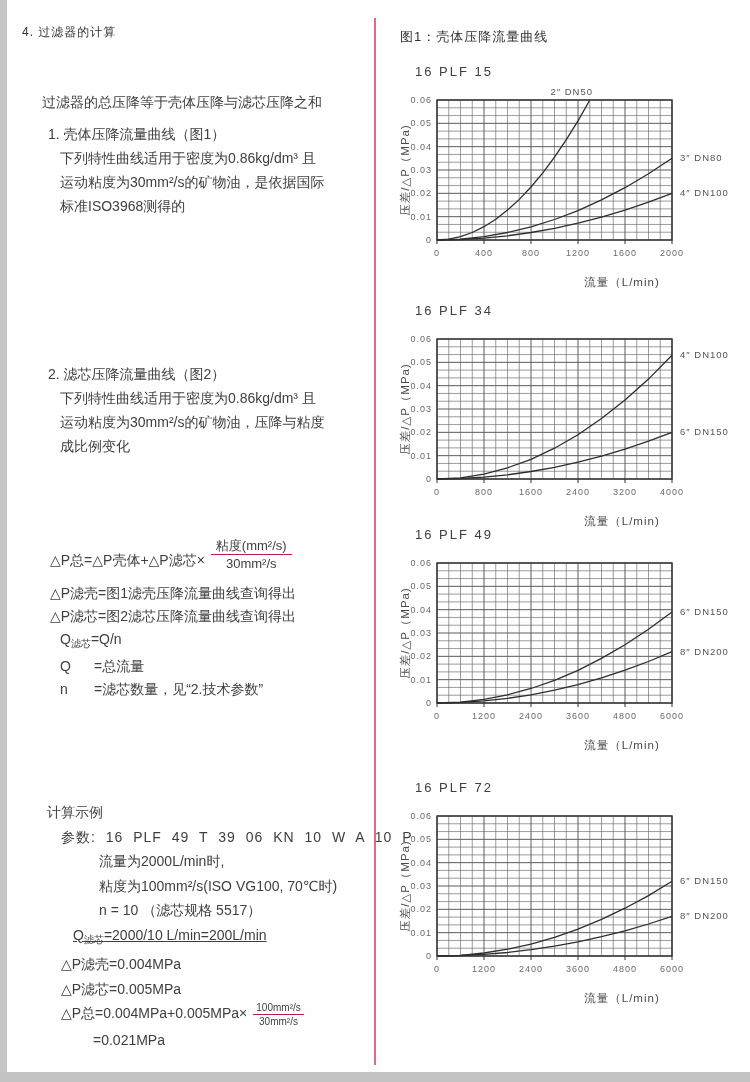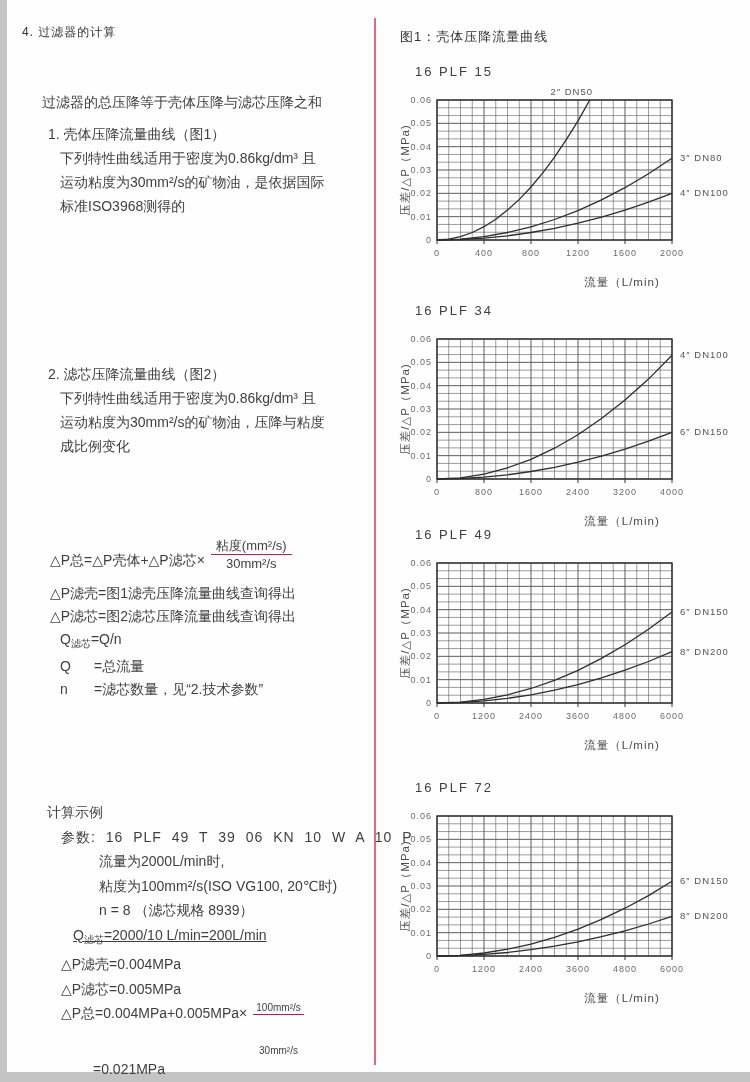--- a/index.html
+++ b/index.html
@@ -14,21 +14,21 @@
   .intro{position:absolute;left:42px;top:94px;font-size:14px;}
   .sec{position:absolute;font-size:14px;line-height:24px;}
   .sec .sec-title{margin-left:-12px;}
   .sec1{left:60px;top:122px;}
   .sec2{left:60px;top:362px;}
   .sec3{left:50px;top:537px;line-height:23px;}
   .sec3 .sec-title{margin-left:-8px;margin-bottom:8px;}
   .formula-row{display:flex;align-items:flex-end;gap:6px;margin-bottom:10px;}
   .frac{display:inline-flex;flex-direction:column;align-items:center;font-size:13px;line-height:17px;}
   .frac .num{border-bottom:1px solid #be185d;padding:0 5px;}
-  .frac-small{font-size:10px;line-height:13px;gap:29px;}
+  .frac-small{font-size:10px;line-height:13px;}
   .frac-small .num{padding:0 3px;}
   sub.cn{font-size:10px;vertical-align:-3px;}
   .def-row{display:flex;}
   .def-row .sym{width:34px;display:inline-block;}
   .indent1{margin-left:10px;}
 
   .example{position:absolute;left:47px;top:800px;font-size:14px;line-height:24.5px;}
   .example .param{margin-left:14px;letter-spacing:1px;word-spacing:5px;}
   .example .elines{margin-left:52px;}
   .example .qline{margin-left:26px;text-decoration:underline;}
@@ -95,22 +95,22 @@
     <div class="def-row indent1">
       <span class="sym">n</span>
       <span>=滤芯数量，见“2.技术参数”</span>
     </div>
   </div>
 
   <div class="example">
     <div>计算示例</div>
     <div class="param">参数: 16 PLF 49 T 39 06 KN 10 W A 10 P</div>
     <div class="elines">流量为2000L/min时,</div>
-    <div class="elines">粘度为100mm²/s(ISO VG100, 20℃时)</div>
-    <div class="elines">n = 8 （滤芯规格 8939）</div>
+    <div class="elines">粘度为100mm²/s(ISO VG100, 70℃时)</div>
+    <div class="elines">n = 10 （滤芯规格 5517）</div>
     <div class="qline">
       <span>Q</span><sub class="cn">滤芯</sub><span>=2000/10 L/min=200L/min</span>
     </div>
     <div class="dp">△P滤壳=0.004MPa</div>
     <div class="dp">△P滤芯=0.005MPa</div>
     <div class="dp3">
       <span>△P总=0.004MPa+0.005MPa×</span>
       <span class="frac frac-small">
         <span class="num">100mm²/s</span>
         <span class="den">30mm²/s</span>

